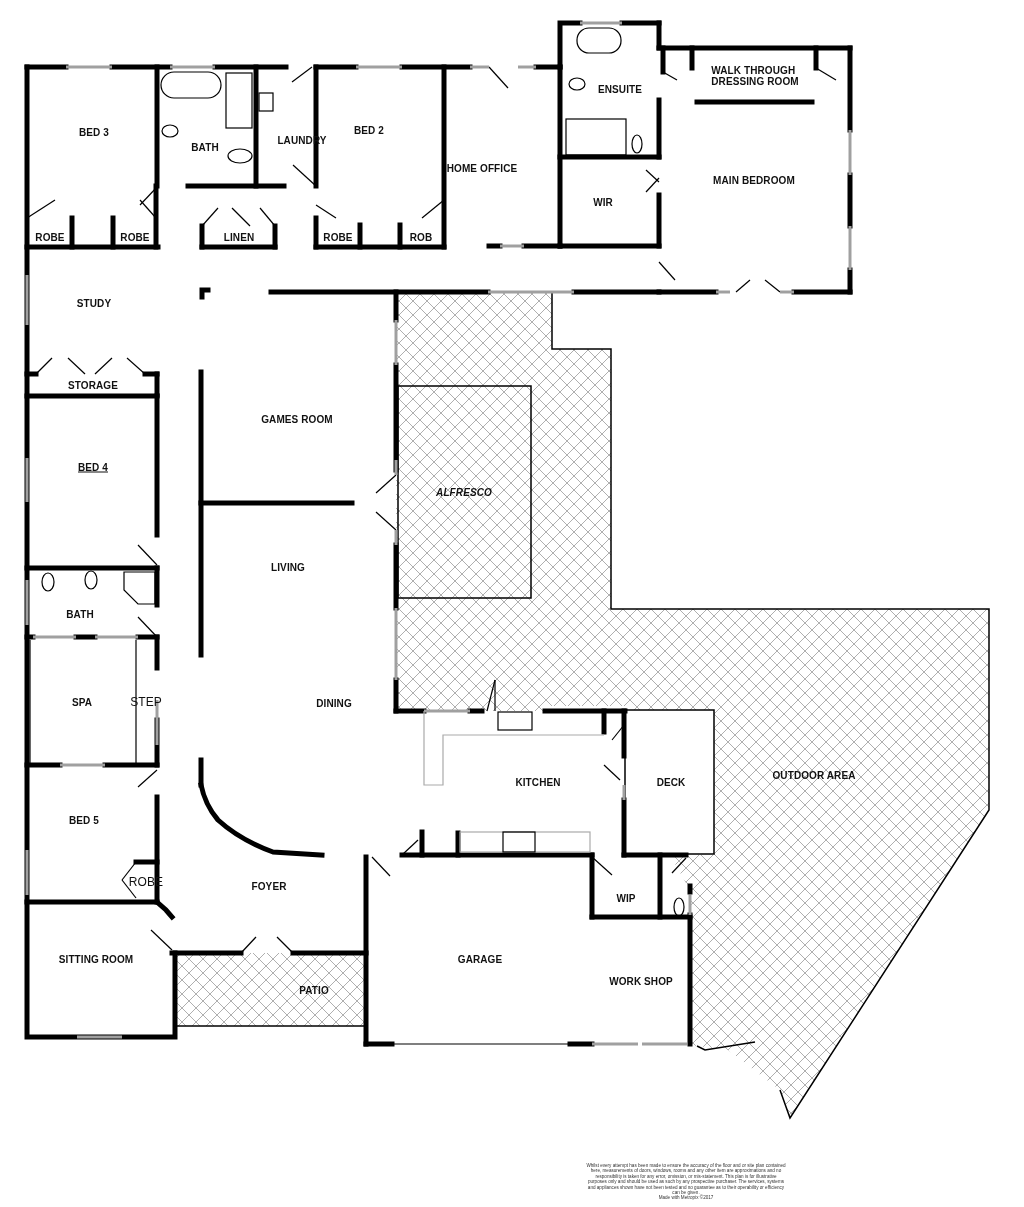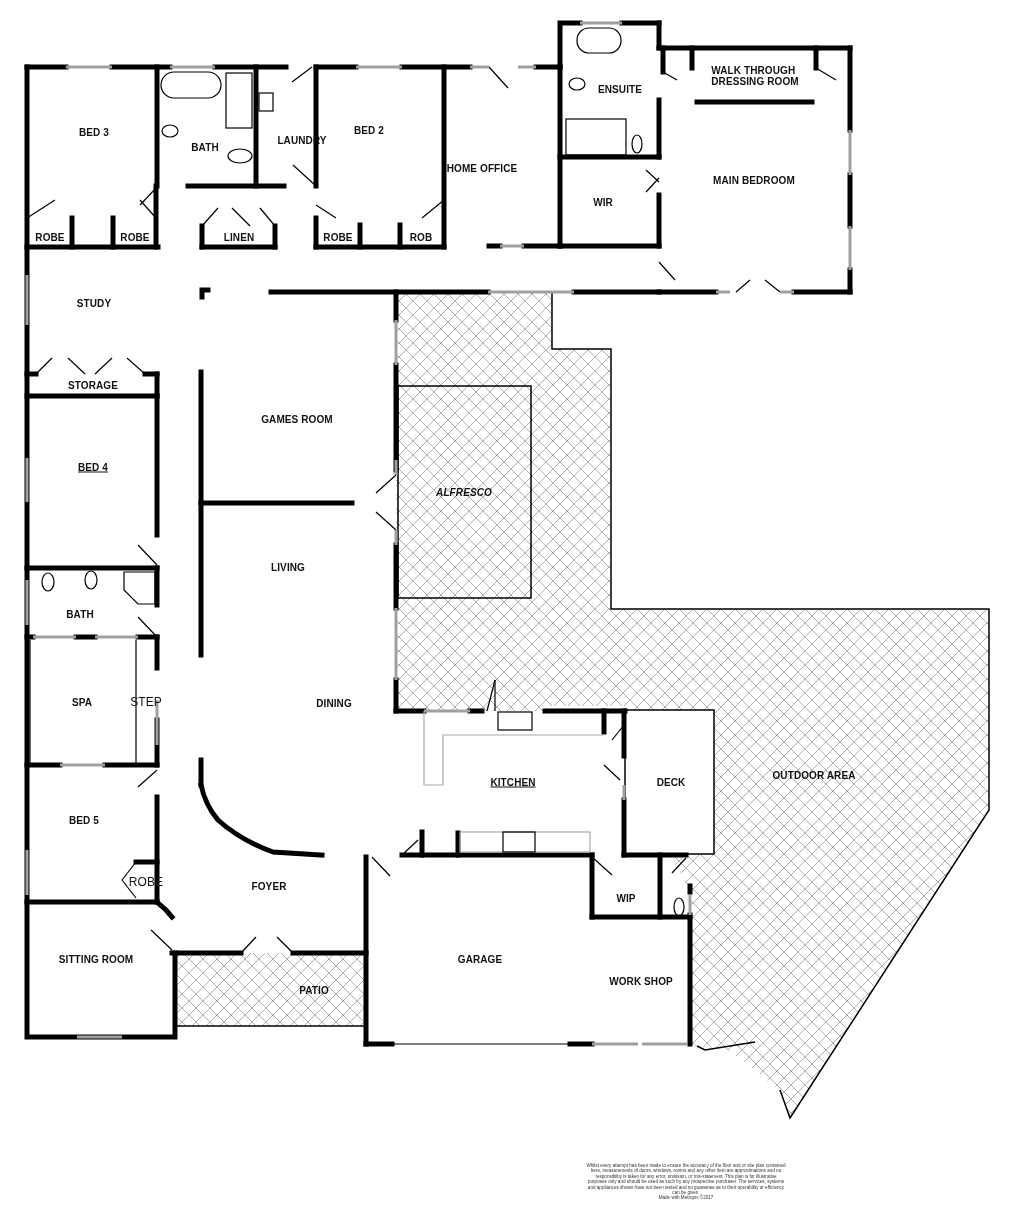--- a/index.html
+++ b/index.html
@@ -257,21 +257,21 @@
 <div class="lbl" style="left:94px;top:303px;">STUDY</div>
 <div class="lbl" style="left:93px;top:385px;">STORAGE</div>
 <div class="lbl" style="left:297px;top:385px;margin-top:34px;">GAMES ROOM</div>
 <div class="lbl" style="left:93px;top:467px;text-decoration:underline;">BED 4</div>
 <div class="lbl" style="left:464px;top:492px;font-style:italic;">ALFRESCO</div>
 <div class="lbl" style="left:288px;top:567px;">LIVING</div>
 <div class="lbl" style="left:80px;top:614px;">BATH</div>
 <div class="lbl" style="left:82px;top:702px;">SPA</div>
 <div class="lbl small" style="left:146px;top:702px;">STEP</div>
 <div class="lbl" style="left:294px;top:703px;margin-left:40px;">DINING</div>
-<div class="lbl" style="left:513px;top:782px;text-decoration:underline;">KITCHEN</div>
+<div class="lbl" style="left:538px;top:782px;">KITCHEN</div>
 <div class="lbl" style="left:671px;top:782px;">DECK</div>
 <div class="lbl" style="left:814px;top:775px;">OUTDOOR AREA</div>
 <div class="lbl" style="left:84px;top:820px;">BED 5</div>
 <div class="lbl small" style="left:146px;top:882px;">ROBE</div>
 <div class="lbl" style="left:269px;top:886px;">FOYER</div>
 <div class="lbl" style="left:626px;top:898px;">WIP</div>
 <div class="lbl" style="left:480px;top:959px;">GARAGE</div>
 <div class="lbl" style="left:641px;top:981px;">WORK SHOP</div>
 <div class="lbl" style="left:96px;top:931px;margin-top:28px;">SITTING ROOM</div>
 <div class="lbl" style="left:270px;top:990px;margin-left:44px;">PATIO</div>

